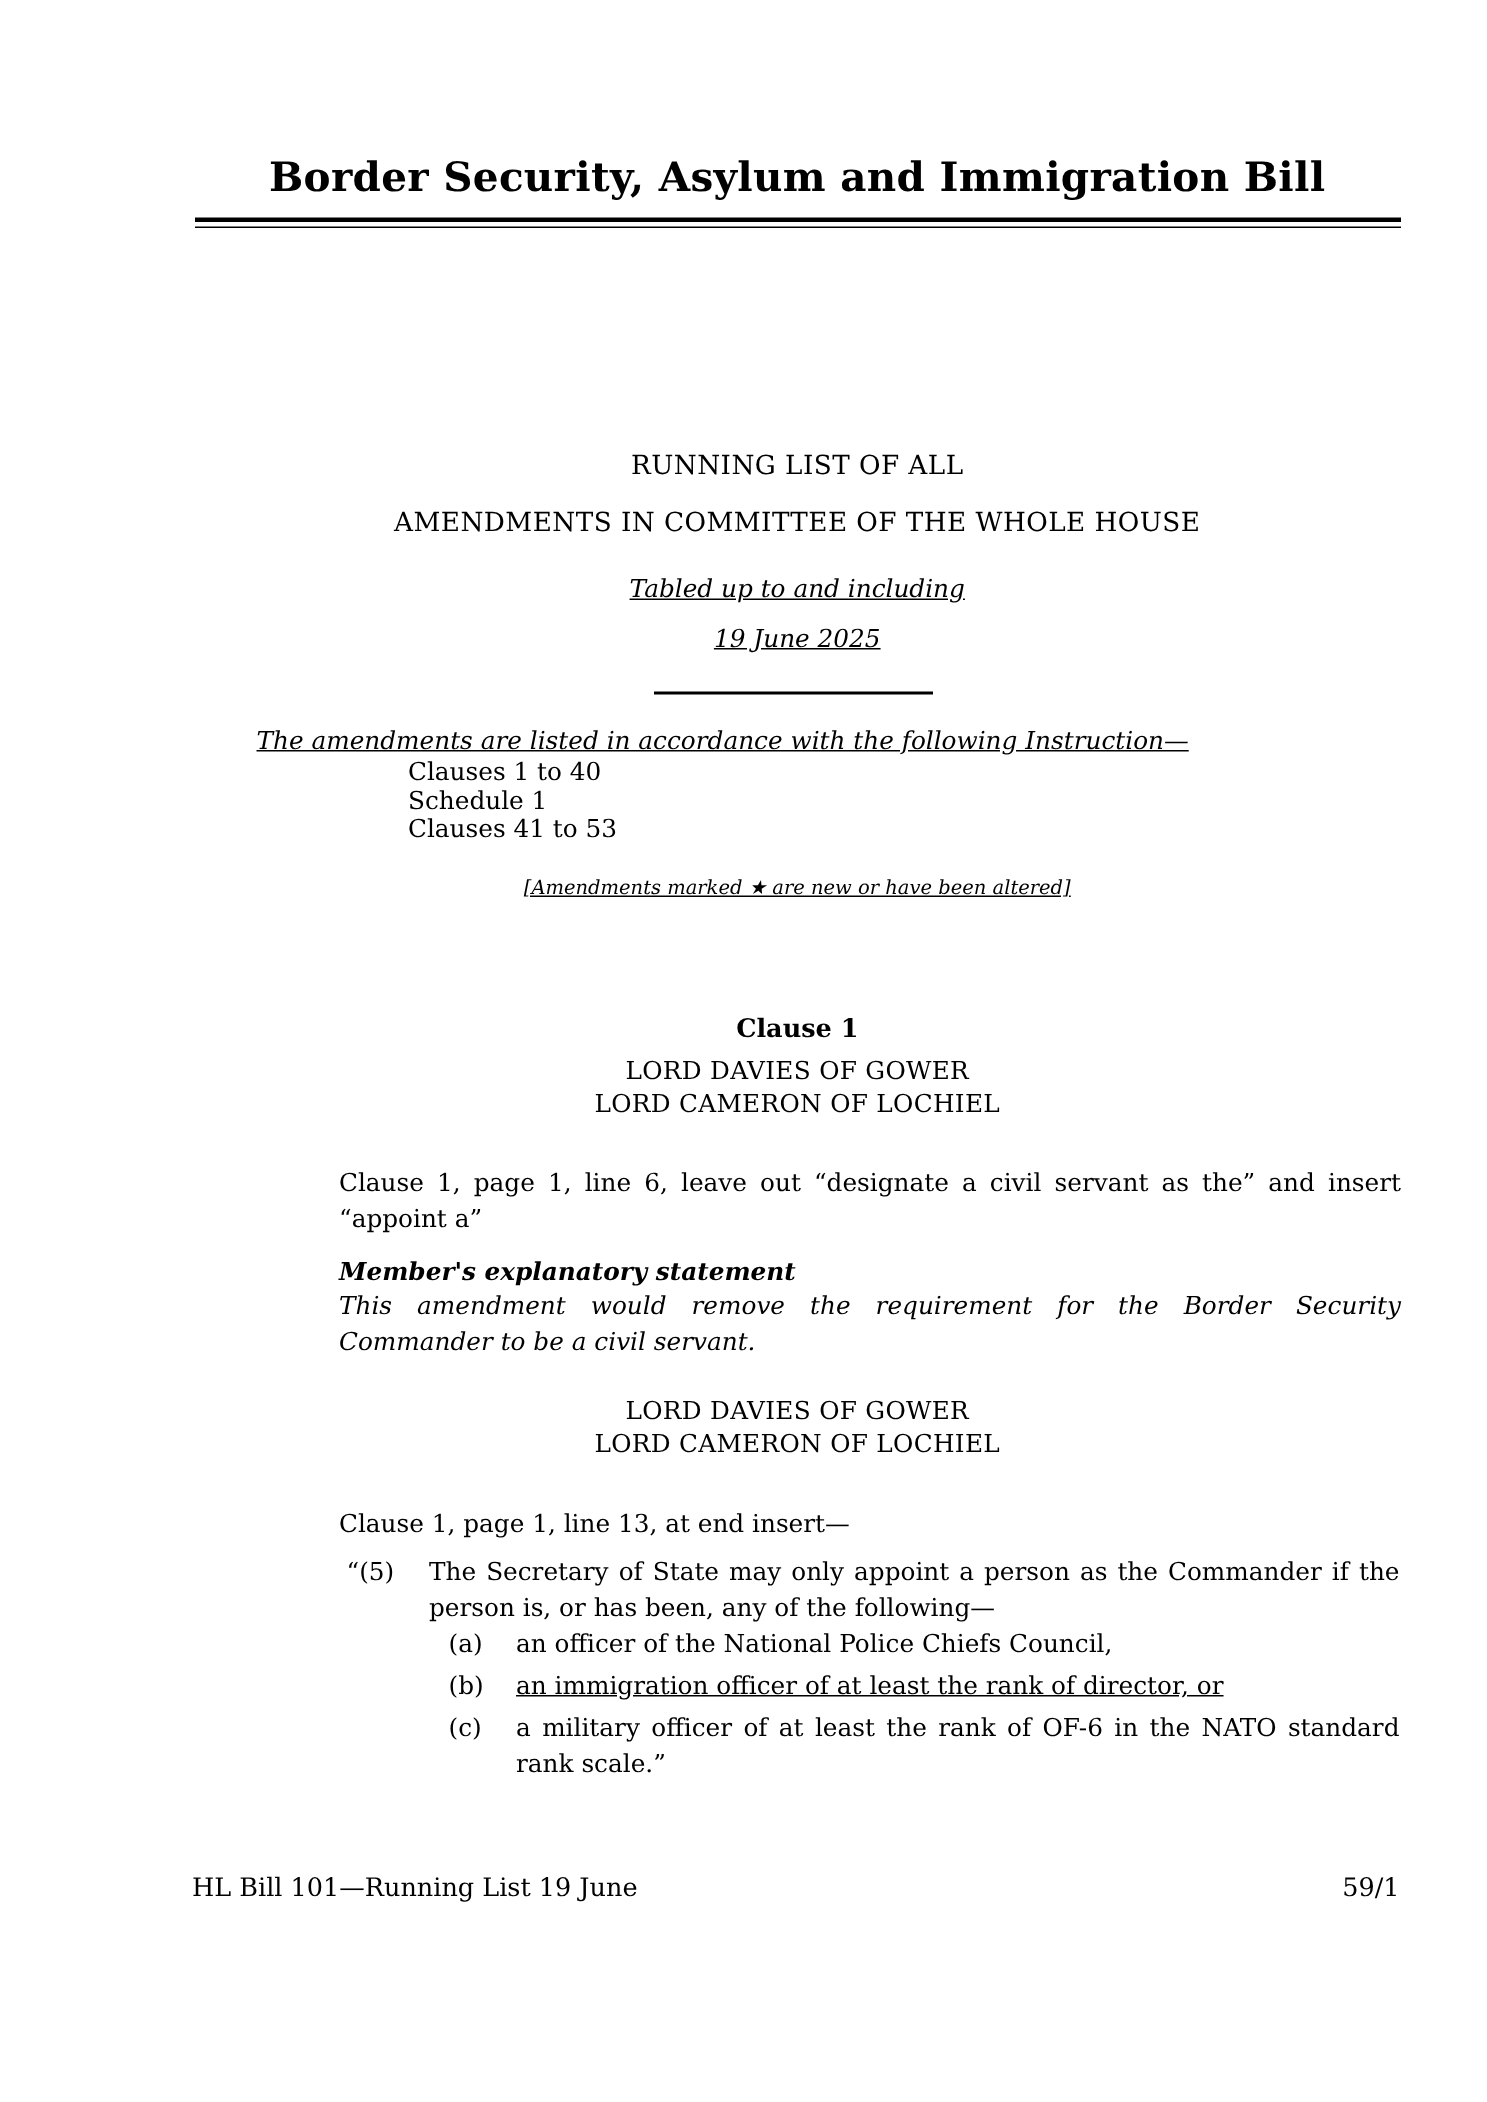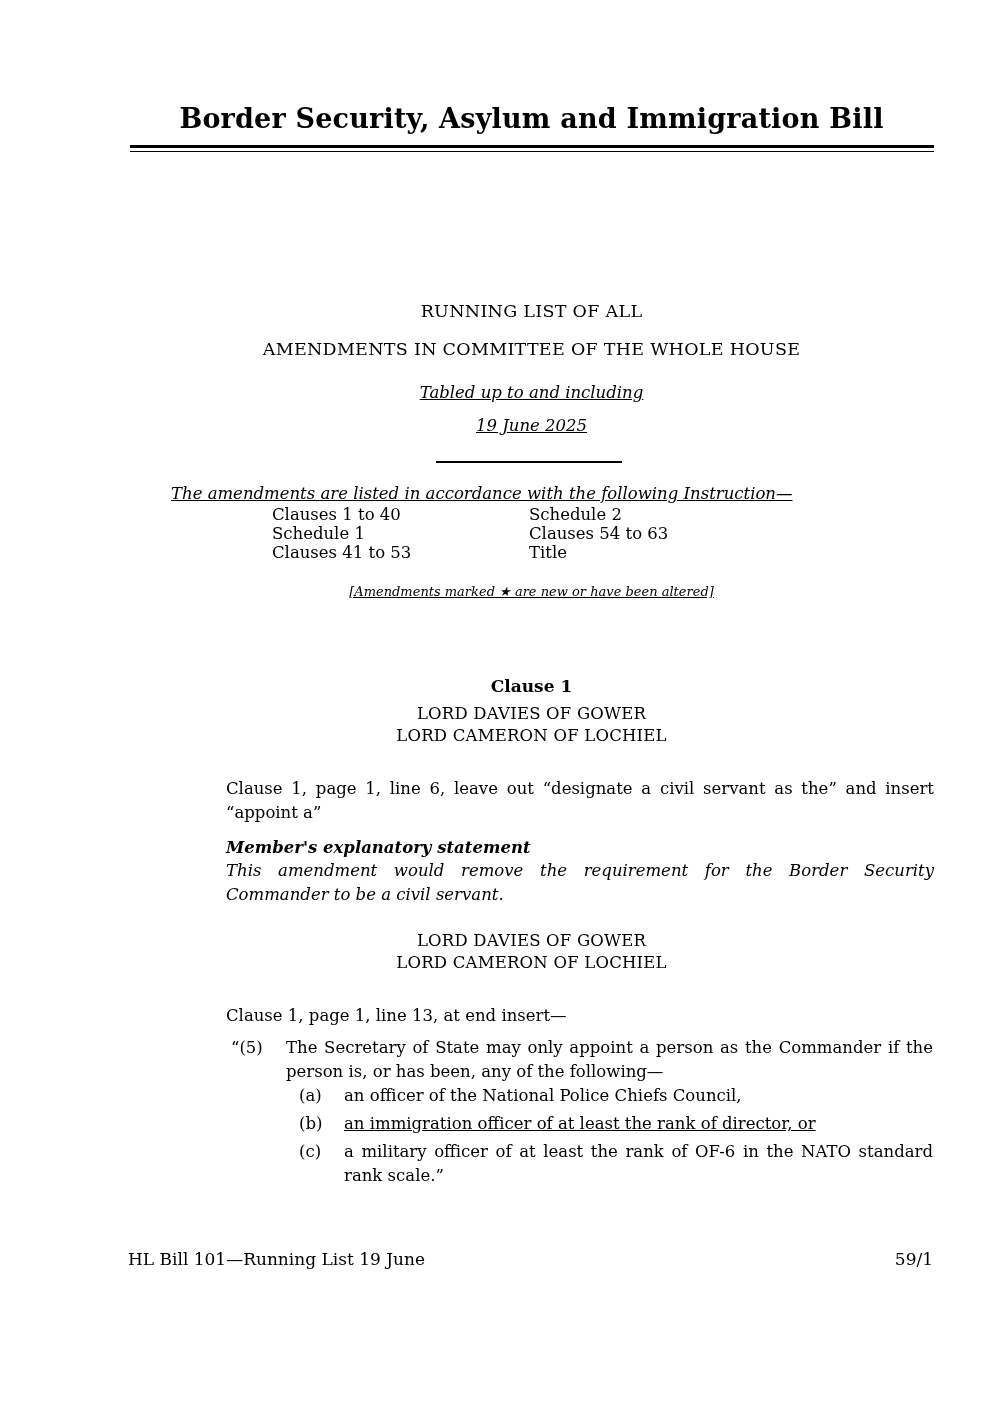--- a/index.html
+++ b/index.html
@@ -152,25 +152,20 @@
 
   <div class="abs short-rule"></div>
 
   <div class="abs italic instr-intro">The amendments are listed in accordance with the following Instruction—</div>
 
   <div class="abs instr-col instr-col-left">
     <div>Clauses 1 to 40</div>
     <div>Schedule 1</div>
     <div>Clauses 41 to 53</div>
   </div>
-  <div class="abs instr-col instr-col-right">
-    <div>Schedule 2</div>
-    <div>Clauses 54 to 63</div>
-    <div>Title</div>
-  </div>
 
   <div class="abs center italic star-note">[Amendments marked ★ are new or have been altered]</div>
 
   <div class="abs center clause-heading">Clause 1</div>
 
   <div class="abs center sponsors sponsors-1">
     <div>LORD DAVIES OF GOWER</div>
     <div>LORD CAMERON OF LOCHIEL</div>
   </div>
 

